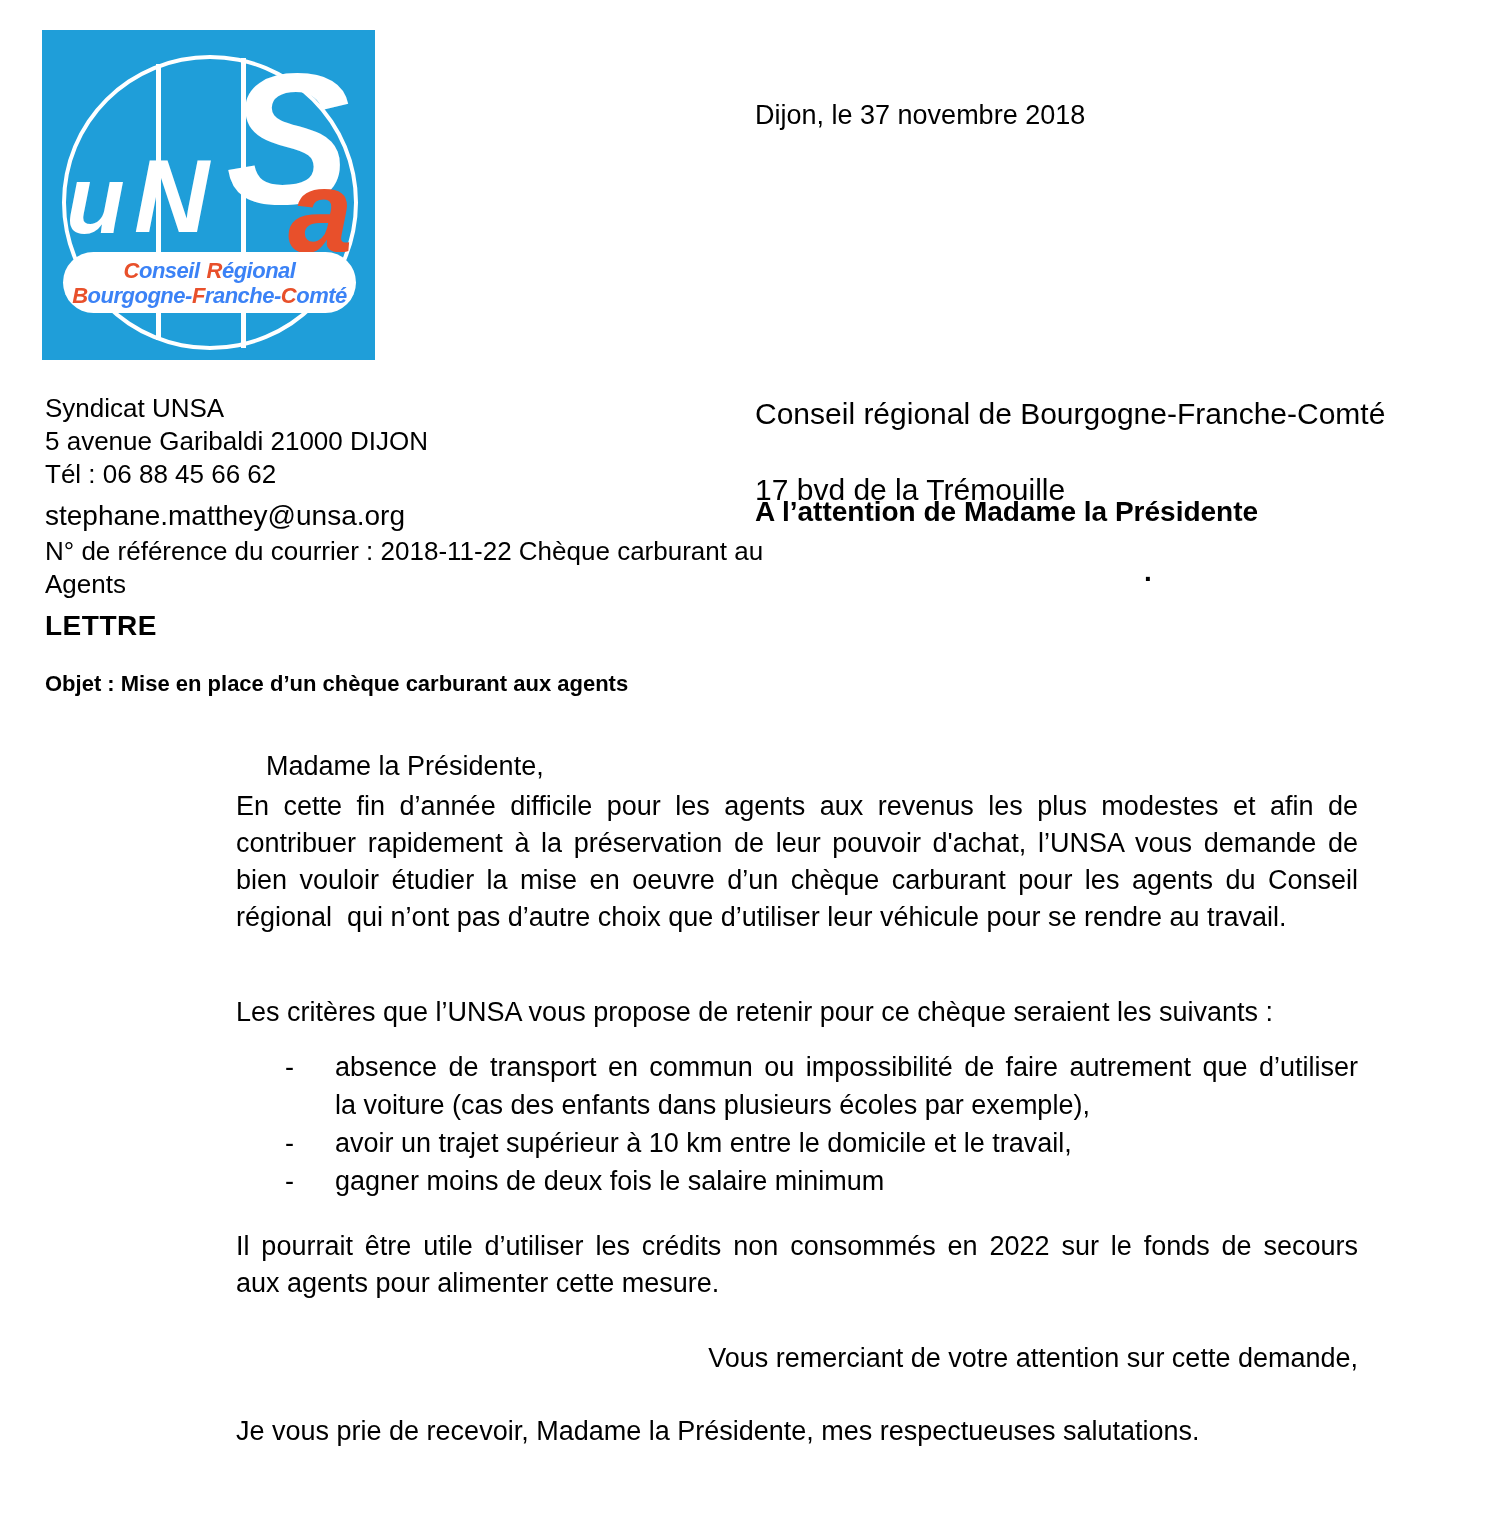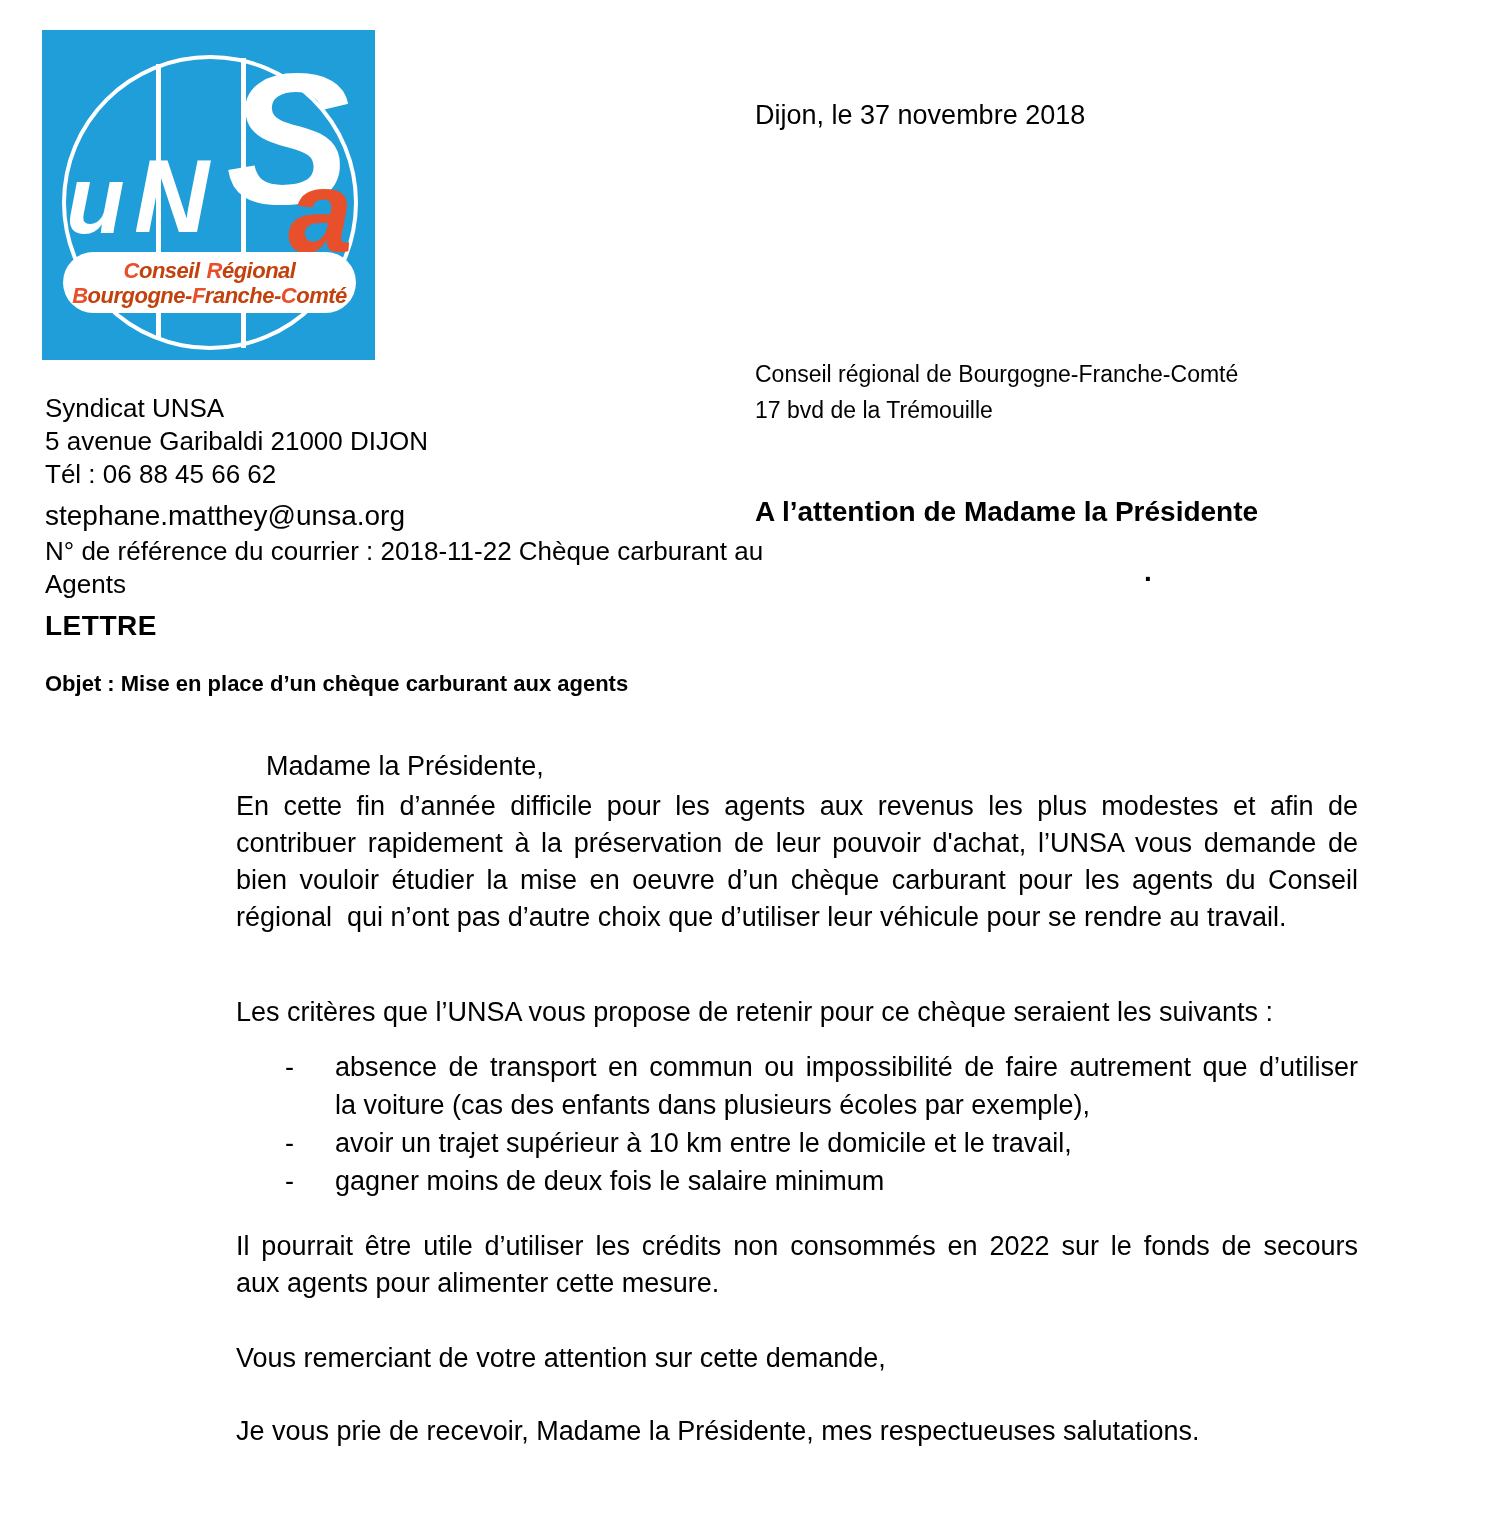--- a/index.html
+++ b/index.html
@@ -57,33 +57,33 @@
   .pill-line {
     font-style: italic;
     font-weight: bold;
     font-size: 22px;
     line-height: 25px;
     letter-spacing: -0.5px;
     white-space: nowrap;
   }
   .seg { display: inline; }
   .seg.accent { color: #E8502B; }
-  .seg.primary { color: #c2410c; margin-top: 8px; }
+  .seg.primary { color: #3b82f6; margin-top: 8px; }
   .seg.sp { margin-left: 7px; }
 
   
   .abs { position: absolute; }
   .date-line { left: 755px; top: 100px; font-size: 27px; }
 
   .sender { left: 45px; top: 392px; width: 660px; }
   .s-line { font-size: 26px; height: 33px; line-height: 33px; white-space: pre; }
   .s-email { font-size: 28px; height: 38px; line-height: 38px; margin-top: 6px; }
 
   .recipient { left: 755px; top: 356px; width: 680px; }
-  .r-line { font-size: 23px; height: 36px; line-height: 36px; }
+  .r-line { font-size: 30px; height: 36px; line-height: 36px; margin-top: 40px; }
 
   .attention { left: 755px; top: 496px; font-size: 28px; font-weight: bold; }
   .stray-dot { left: 1144px; top: 556px; font-size: 28px; font-weight: bold; }
 
   .kind-label { left: 45px; top: 610px; font-size: 28px; font-weight: bold; letter-spacing: 0.5px; }
   .subject    { left: 45px; top: 671px; font-size: 22px; font-weight: bold; }
 
   .body-col { left: 236px; width: 1122px; font-size: 27px; }
   .bline { line-height: 37px; }
   .jl { text-align: justify; text-align-last: justify; }
@@ -92,21 +92,21 @@
   .salutation { top: 748px; margin-left: 30px; }
   .para1 { top: 788px; }
   .para2 { top: 994px; }
 
   .bullets { top: 1048px; }
   .bullet-row { display: flex; }
   .bullet-marker { width: 99px; padding-left: 49px; line-height: 38px; flex: none; }
   .bullet-text { flex: 1; line-height: 38px; }
 
   .para3 { top: 1228px; }
-  .closing1 { top: 1340px; }
+  .closing1 { top: 1340px; text-align: right; }
   .closing2 { top: 1413px; }
 </style>
 </head>
 <body>
 
 <div class="page">
 
   <div class="logo">
     <div class="logo-circle"></div>
     <div class="logo-vline logo-vline-1"></div>

